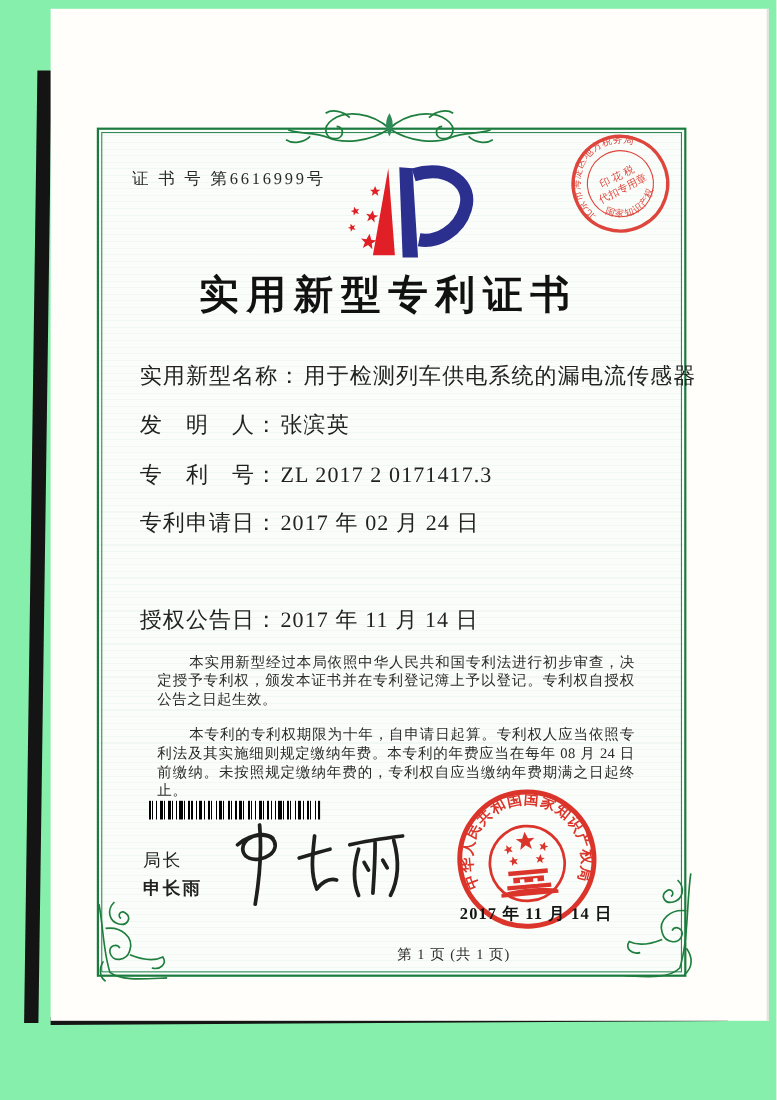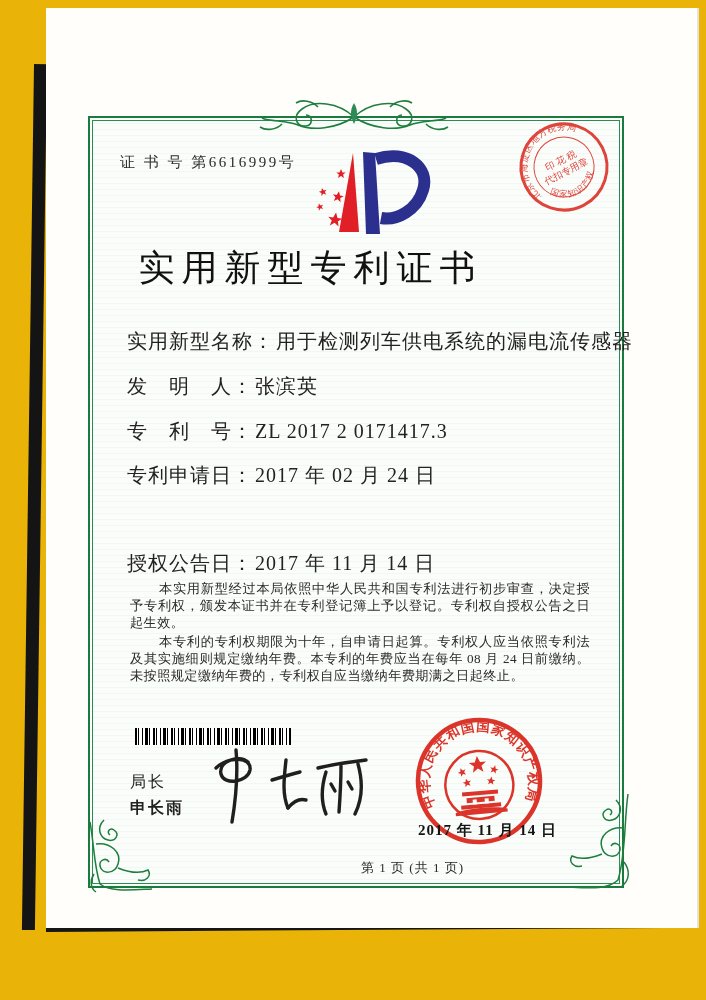--- a/index.html
+++ b/index.html
@@ -1,18 +1,18 @@
 <!DOCTYPE html>
 <html><head>
 <meta charset="utf-8">
 <style>
   html,body{margin:0;padding:0;}
   .stage{
     position:relative;width:706px;height:1000px;overflow:hidden;
-    background:#eab308;font-family:"Liberation Serif","DejaVu Serif",serif;color:#1c1c1c;
+    background:#86efac;font-family:"Liberation Serif","DejaVu Serif",serif;color:#1c1c1c;
   }
   
   .edge-left{position:absolute;left:34px;top:64px;width:13px;height:866px;background:#141414;
     transform:rotate(0.8deg);transform-origin:top left;}
   .edge-bottom{position:absolute;left:46px;top:923px;width:616px;height:7px;background:#161616;
     transform:rotate(-0.35deg);}
   .paper{position:absolute;left:46px;top:8px;width:651px;height:920px;background:#fffefb;
     border-right:2px solid #e3e2dd;}
   
   .frame{position:absolute;left:88px;top:116px;width:532px;height:768px;
@@ -20,29 +20,29 @@
     background:
       repeating-linear-gradient(0deg, rgba(70,150,100,0.055) 0 1px, rgba(255,255,255,0) 1px 6px),
       #fbfdfa;}
   .frame::after{content:"";position:absolute;inset:2px;border:1px solid #2e8b57;pointer-events:none;}
   .orn{position:absolute;color:#1e7e3e;}
   
   .certno{position:absolute;left:120px;top:153px;font-size:15px;letter-spacing:2.5px;color:#2a2a2a;}
   
   .logo{position:absolute;left:306px;top:140px;width:128px;height:108px;}
   
-  .title{position:absolute;left:0;top:244px;width:621px;text-align:center;
-    font-size:36px;font-weight:normal;letter-spacing:7px;color:#111;}
+  .title{position:absolute;left:0;top:244px;width:706px;text-align:center;
+    font-size:36px;font-weight:bold;letter-spacing:7px;color:#111;}
   
   .field{position:absolute;left:127px;font-size:20px;letter-spacing:1px;color:#222;white-space:nowrap;}
   .f0{top:328px}.f1{top:373px}.f2{top:418px}.f3{top:462px}.f4{top:506px}.f5{top:550px}
   .flabel{margin-right:2px;}
   
   .bodytext{position:absolute;left:127px;top:578px;width:466px;}
-  .bodytext p{margin:3px;font-size:13.2px;line-height:16.8px;letter-spacing:0.4px;
+  .bodytext p{margin:16px;font-size:13.2px;line-height:16.8px;letter-spacing:0.4px;
     text-indent:2.2em;text-align:justify;color:#2b2b2b;}
   
   .barcode{position:absolute;left:135px;top:728px;width:156px;height:17px;
     background-image:repeating-linear-gradient(90deg,
       #000 0 2px,#fff 2px 3px,#000 3px 4px,#fff 4px 7px,#000 7px 8px,
       #fff 8px 10px,#000 10px 13px,#fff 13px 14px,#000 14px 15px,#fff 15px 18px);}
   
   .signer-title{position:absolute;left:130px;top:772px;font-family:"Liberation Sans","DejaVu Sans",sans-serif;
     font-weight:400;font-size:16px;letter-spacing:2px;color:#222;}
   .signer-name{position:absolute;left:130px;top:798px;font-family:"Liberation Sans","DejaVu Sans",sans-serif;

